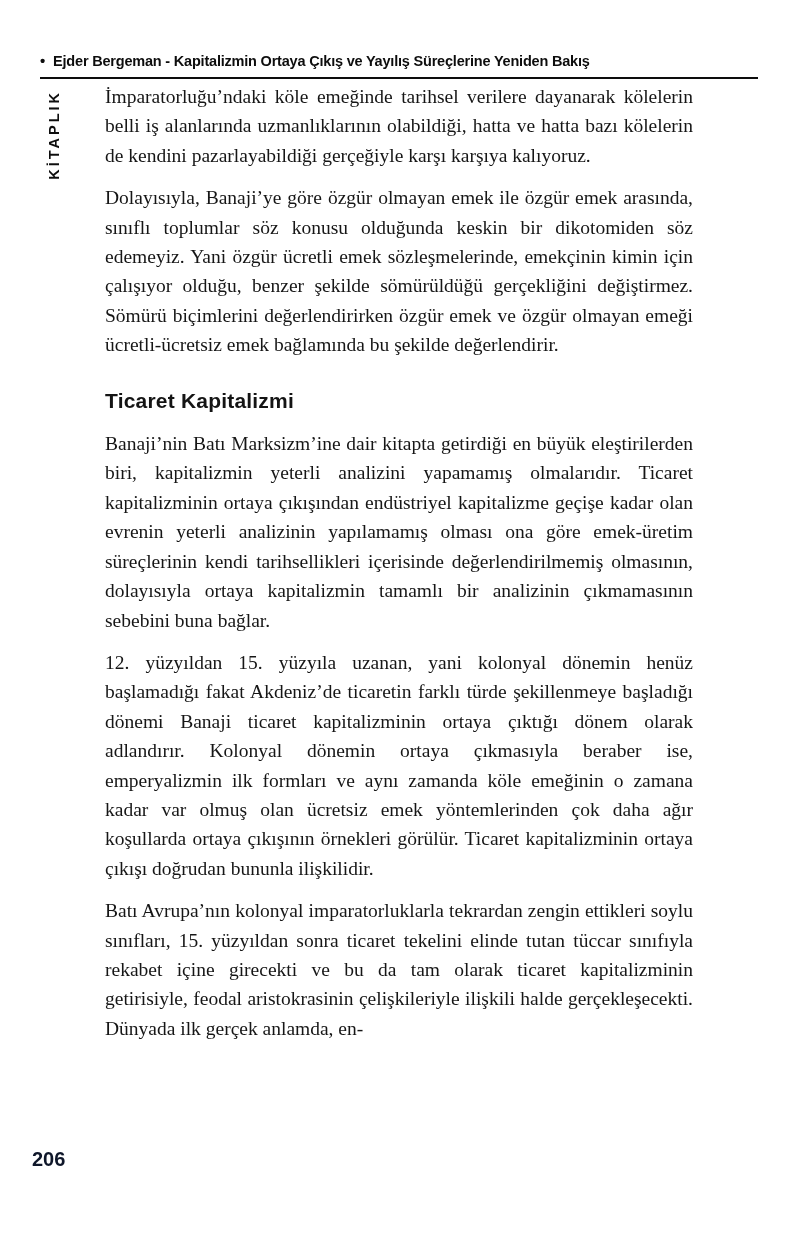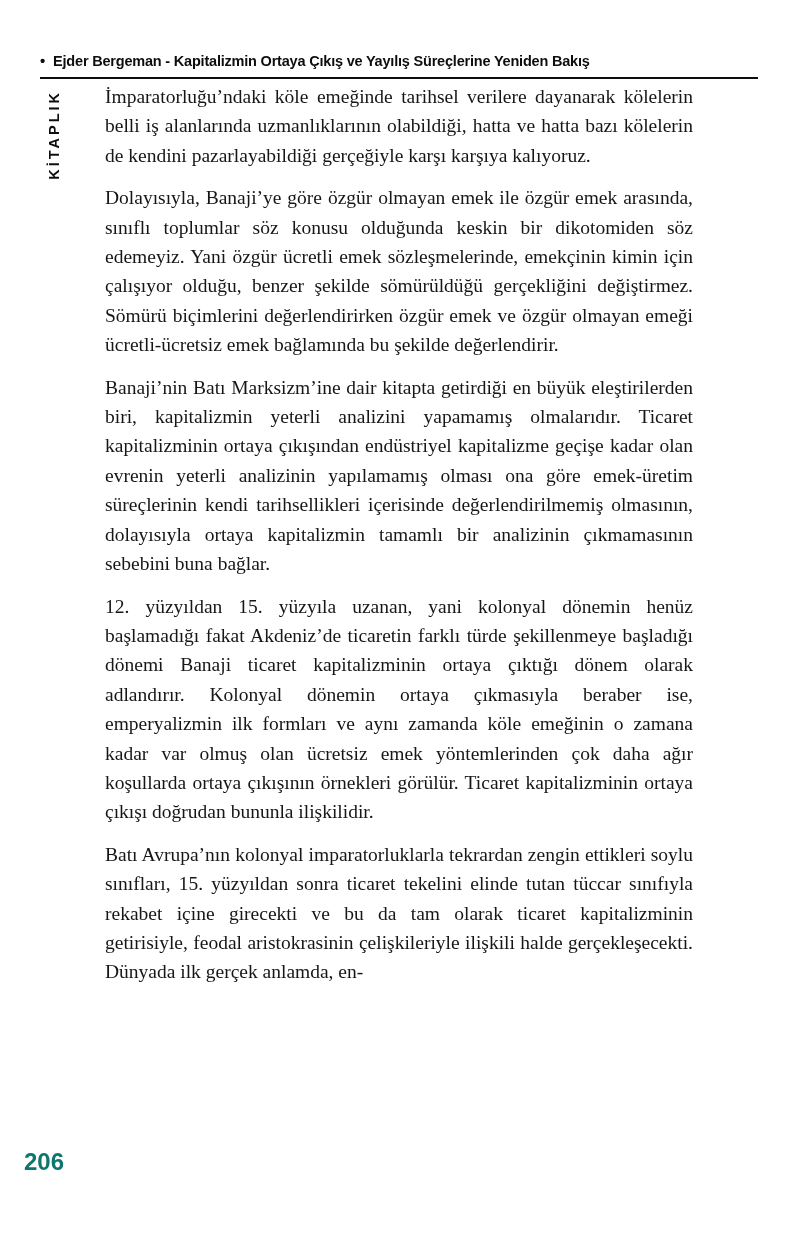--- a/index.html
+++ b/index.html
@@ -71,42 +71,43 @@
     font-family: "Liberation Sans", sans-serif;
     font-size: 21px;
     font-weight: 700;
     letter-spacing: 0.2px;
     color: #141414;
     margin: 26px 0 14px 0;
     text-align: left;
   }
   .page-number {
     position: absolute;
-    left: 24px;
+    left: 32px;
     top: 1148px;
     font-family: "Liberation Sans", sans-serif;
-    font-size: 24px;
+    font-size: 20px;
     font-weight: 800;
-    color: #0f766e;
+    color: #0f172a;
   }
 </style>
 </head>
 <body>
 
 <div class="page">
 
   <header class="header">
     <span class="bullet">•</span><span class="author">Ejder Bergeman - </span><span class="title">Kapitalizmin Ortaya Çıkış ve Yayılış Süreçlerine Yeniden Bakış</span>
   </header>
 
   <div class="margin-label">KİTAPLIK</div>
 
   <main class="body-col">
     <p>İmparatorluğu’ndaki köle emeğinde tarihsel verilere dayanarak kölelerin belli iş alanlarında uzmanlıklarının olabildiği, hatta ve hatta bazı kölelerin de kendini pazarlayabildiği gerçeğiyle karşı karşıya kalıyoruz.</p>
     <p>Dolayısıyla, Banaji’ye göre özgür olmayan emek ile özgür emek arasında, sınıflı toplumlar söz konusu olduğunda keskin bir dikotomiden söz edemeyiz. Yani özgür ücretli emek sözleşmelerinde, emekçinin kimin için çalışıyor olduğu, benzer şekilde sömürüldüğü gerçekliğini değiştirmez. Sömürü biçimlerini değerlendirirken özgür emek ve özgür olmayan emeği ücretli-ücretsiz emek bağlamında bu şekilde değerlendirir.</p>
+    <h2 class="section-heading">Ticaret Kapitalizmi</h2>
     <p>Banaji’nin Batı Marksizm’ine dair kitapta getirdiği en büyük eleştirilerden biri, kapitalizmin yeterli analizini yapamamış olmalarıdır. Ticaret kapitalizminin ortaya çıkışından endüstriyel kapitalizme geçişe kadar olan evrenin yeterli analizinin yapılamamış olması ona göre emek-üretim süreçlerinin kendi tarihsellikleri içerisinde değerlendirilmemiş olmasının, dolayısıyla ortaya kapitalizmin tamamlı bir analizinin çıkmamasının sebebini buna bağlar.</p>
     <p>12. yüzyıldan 15. yüzyıla uzanan, yani kolonyal dönemin henüz başlamadığı fakat Akdeniz’de ticaretin farklı türde şekillenmeye başladığı dönemi Banaji ticaret kapitalizminin ortaya çıktığı dönem olarak adlandırır. Kolonyal dönemin ortaya çıkmasıyla beraber ise, emperyalizmin ilk formları ve aynı zamanda köle emeğinin o zamana kadar var olmuş olan ücretsiz emek yöntemlerinden çok daha ağır koşullarda ortaya çıkışının örnekleri görülür. Ticaret kapitalizminin ortaya çıkışı doğrudan bununla ilişkilidir.</p>
     <p>Batı Avrupa’nın kolonyal imparatorluklarla tekrardan zengin ettikleri soylu sınıfları, 15. yüzyıldan sonra ticaret tekelini elinde tutan tüccar sınıfıyla rekabet içine girecekti ve bu da tam olarak ticaret kapitalizminin getirisiyle, feodal aristokrasinin çelişkileriyle ilişkili halde gerçekleşecekti. Dünyada ilk gerçek anlamda, en-</p>
   </main>
 
   <div class="page-number">206</div>
 
 </div>
 
 </body></html>

